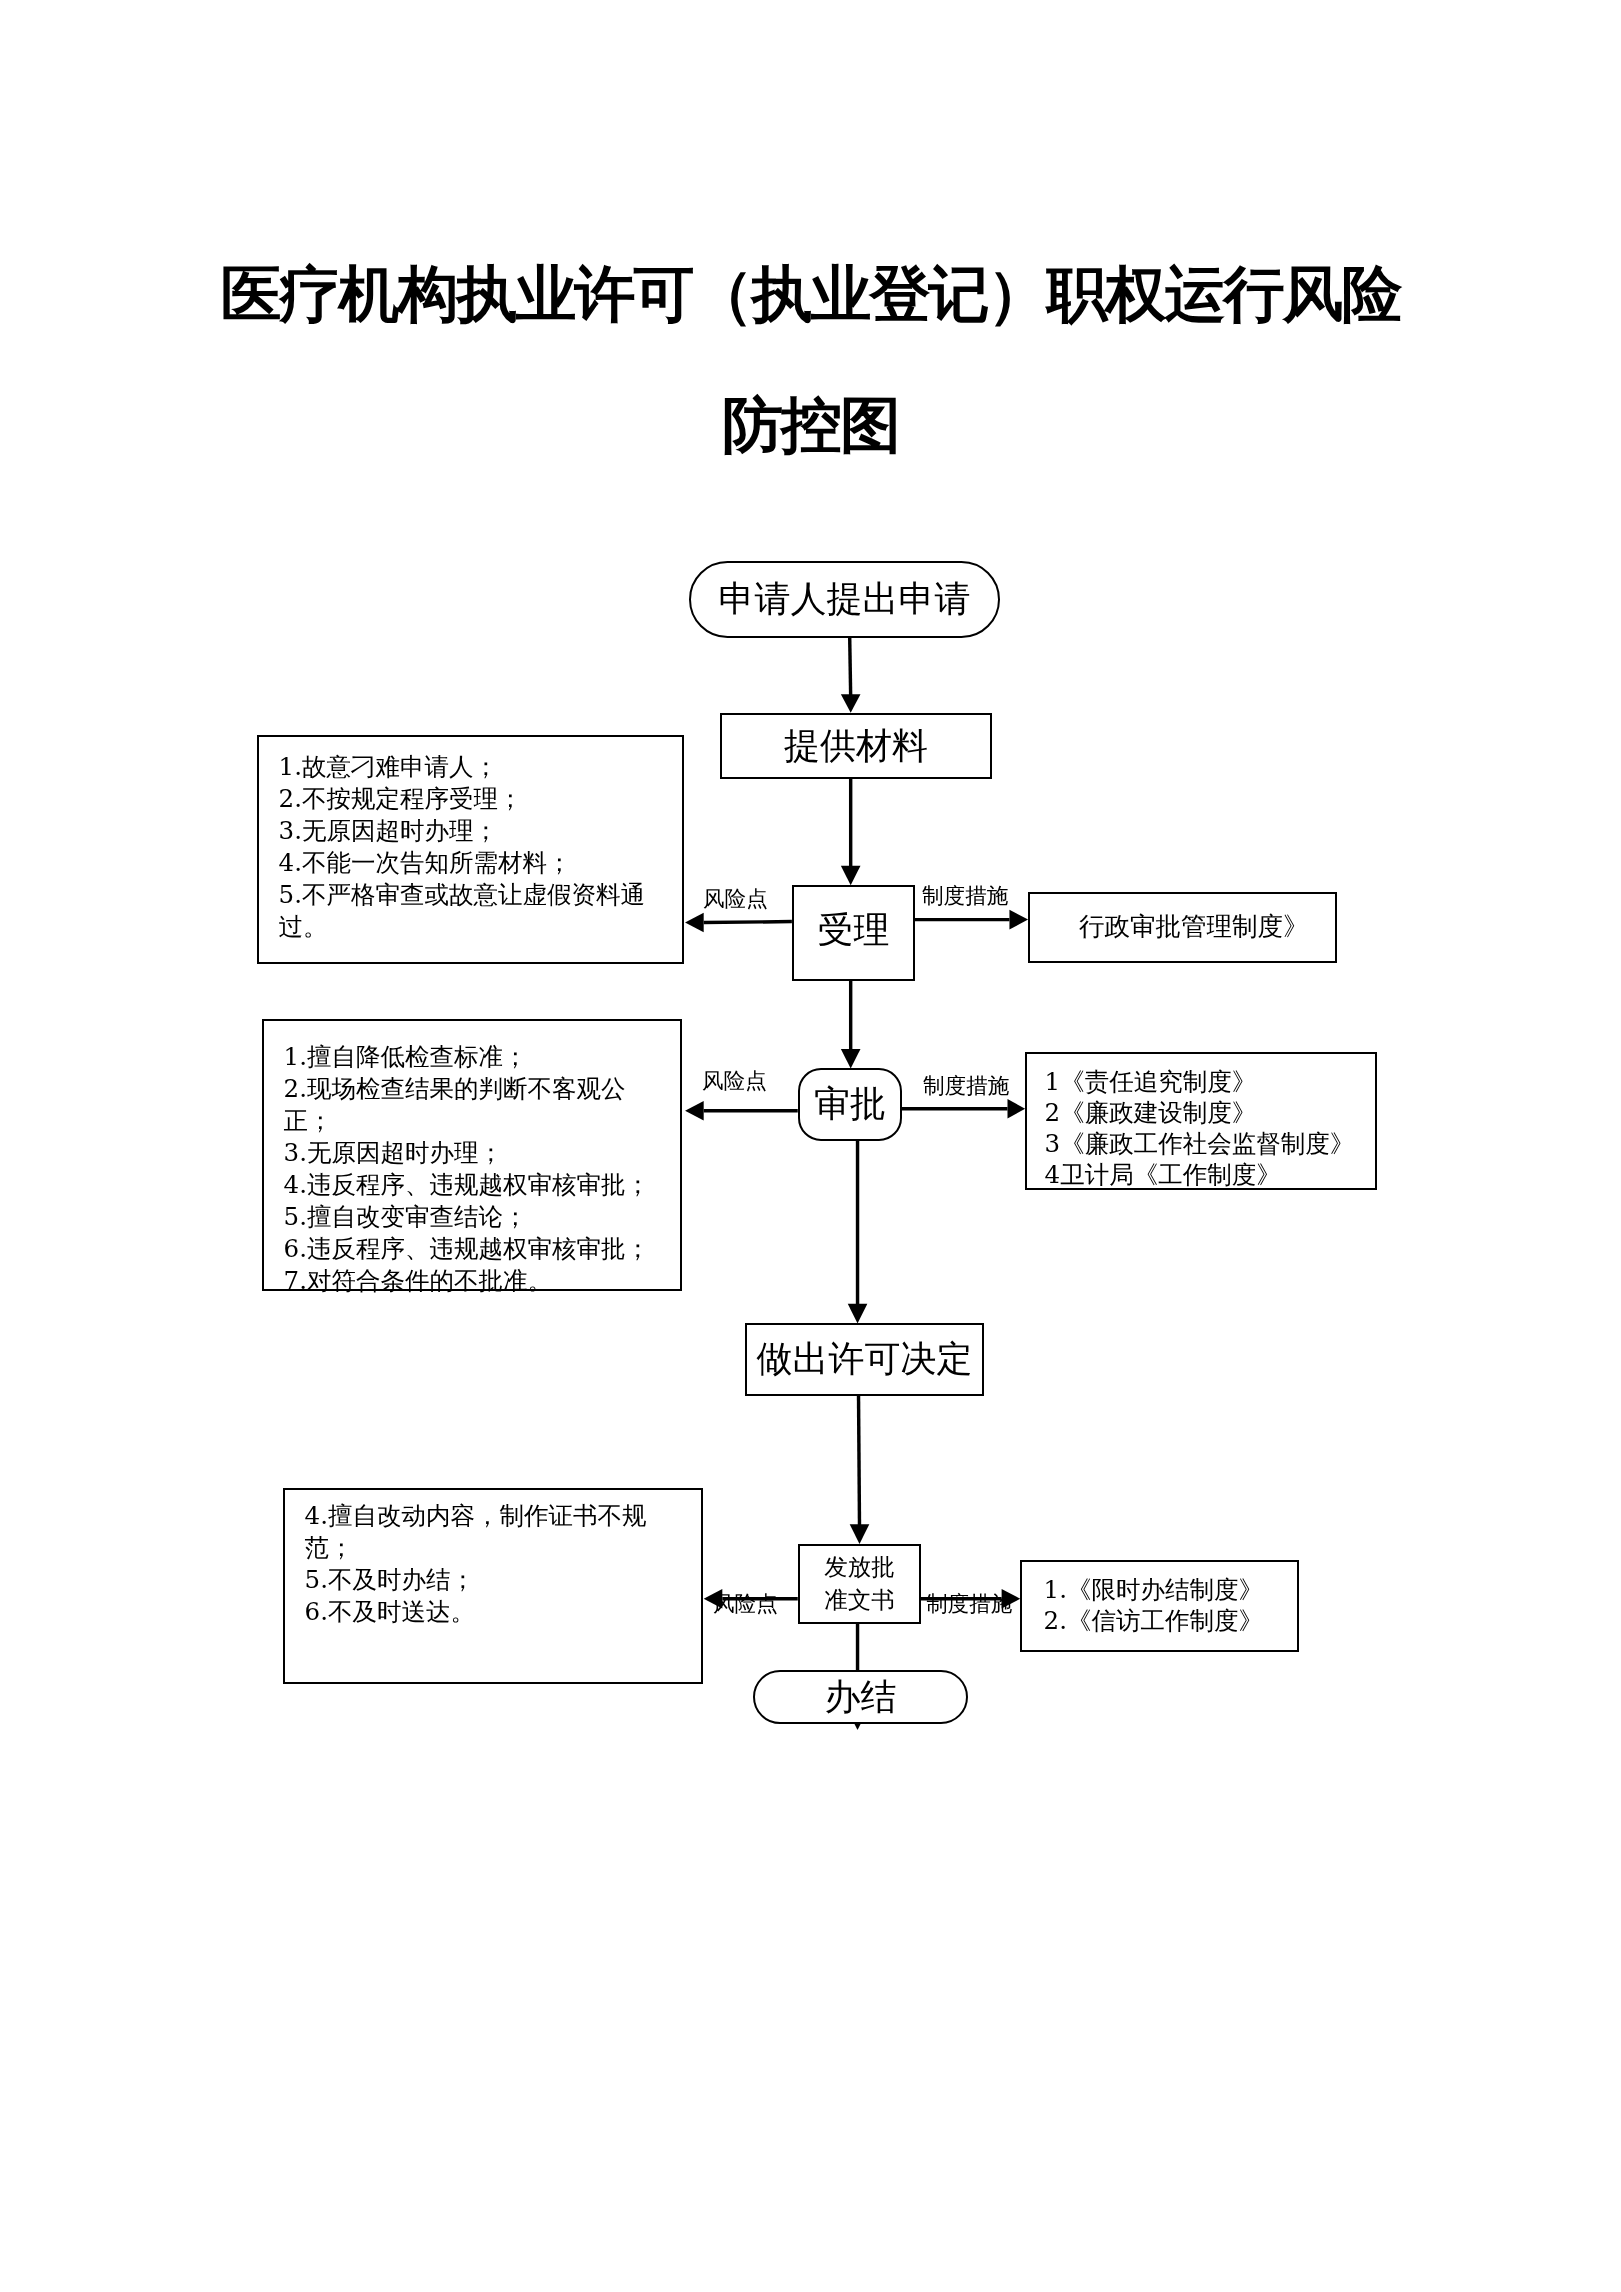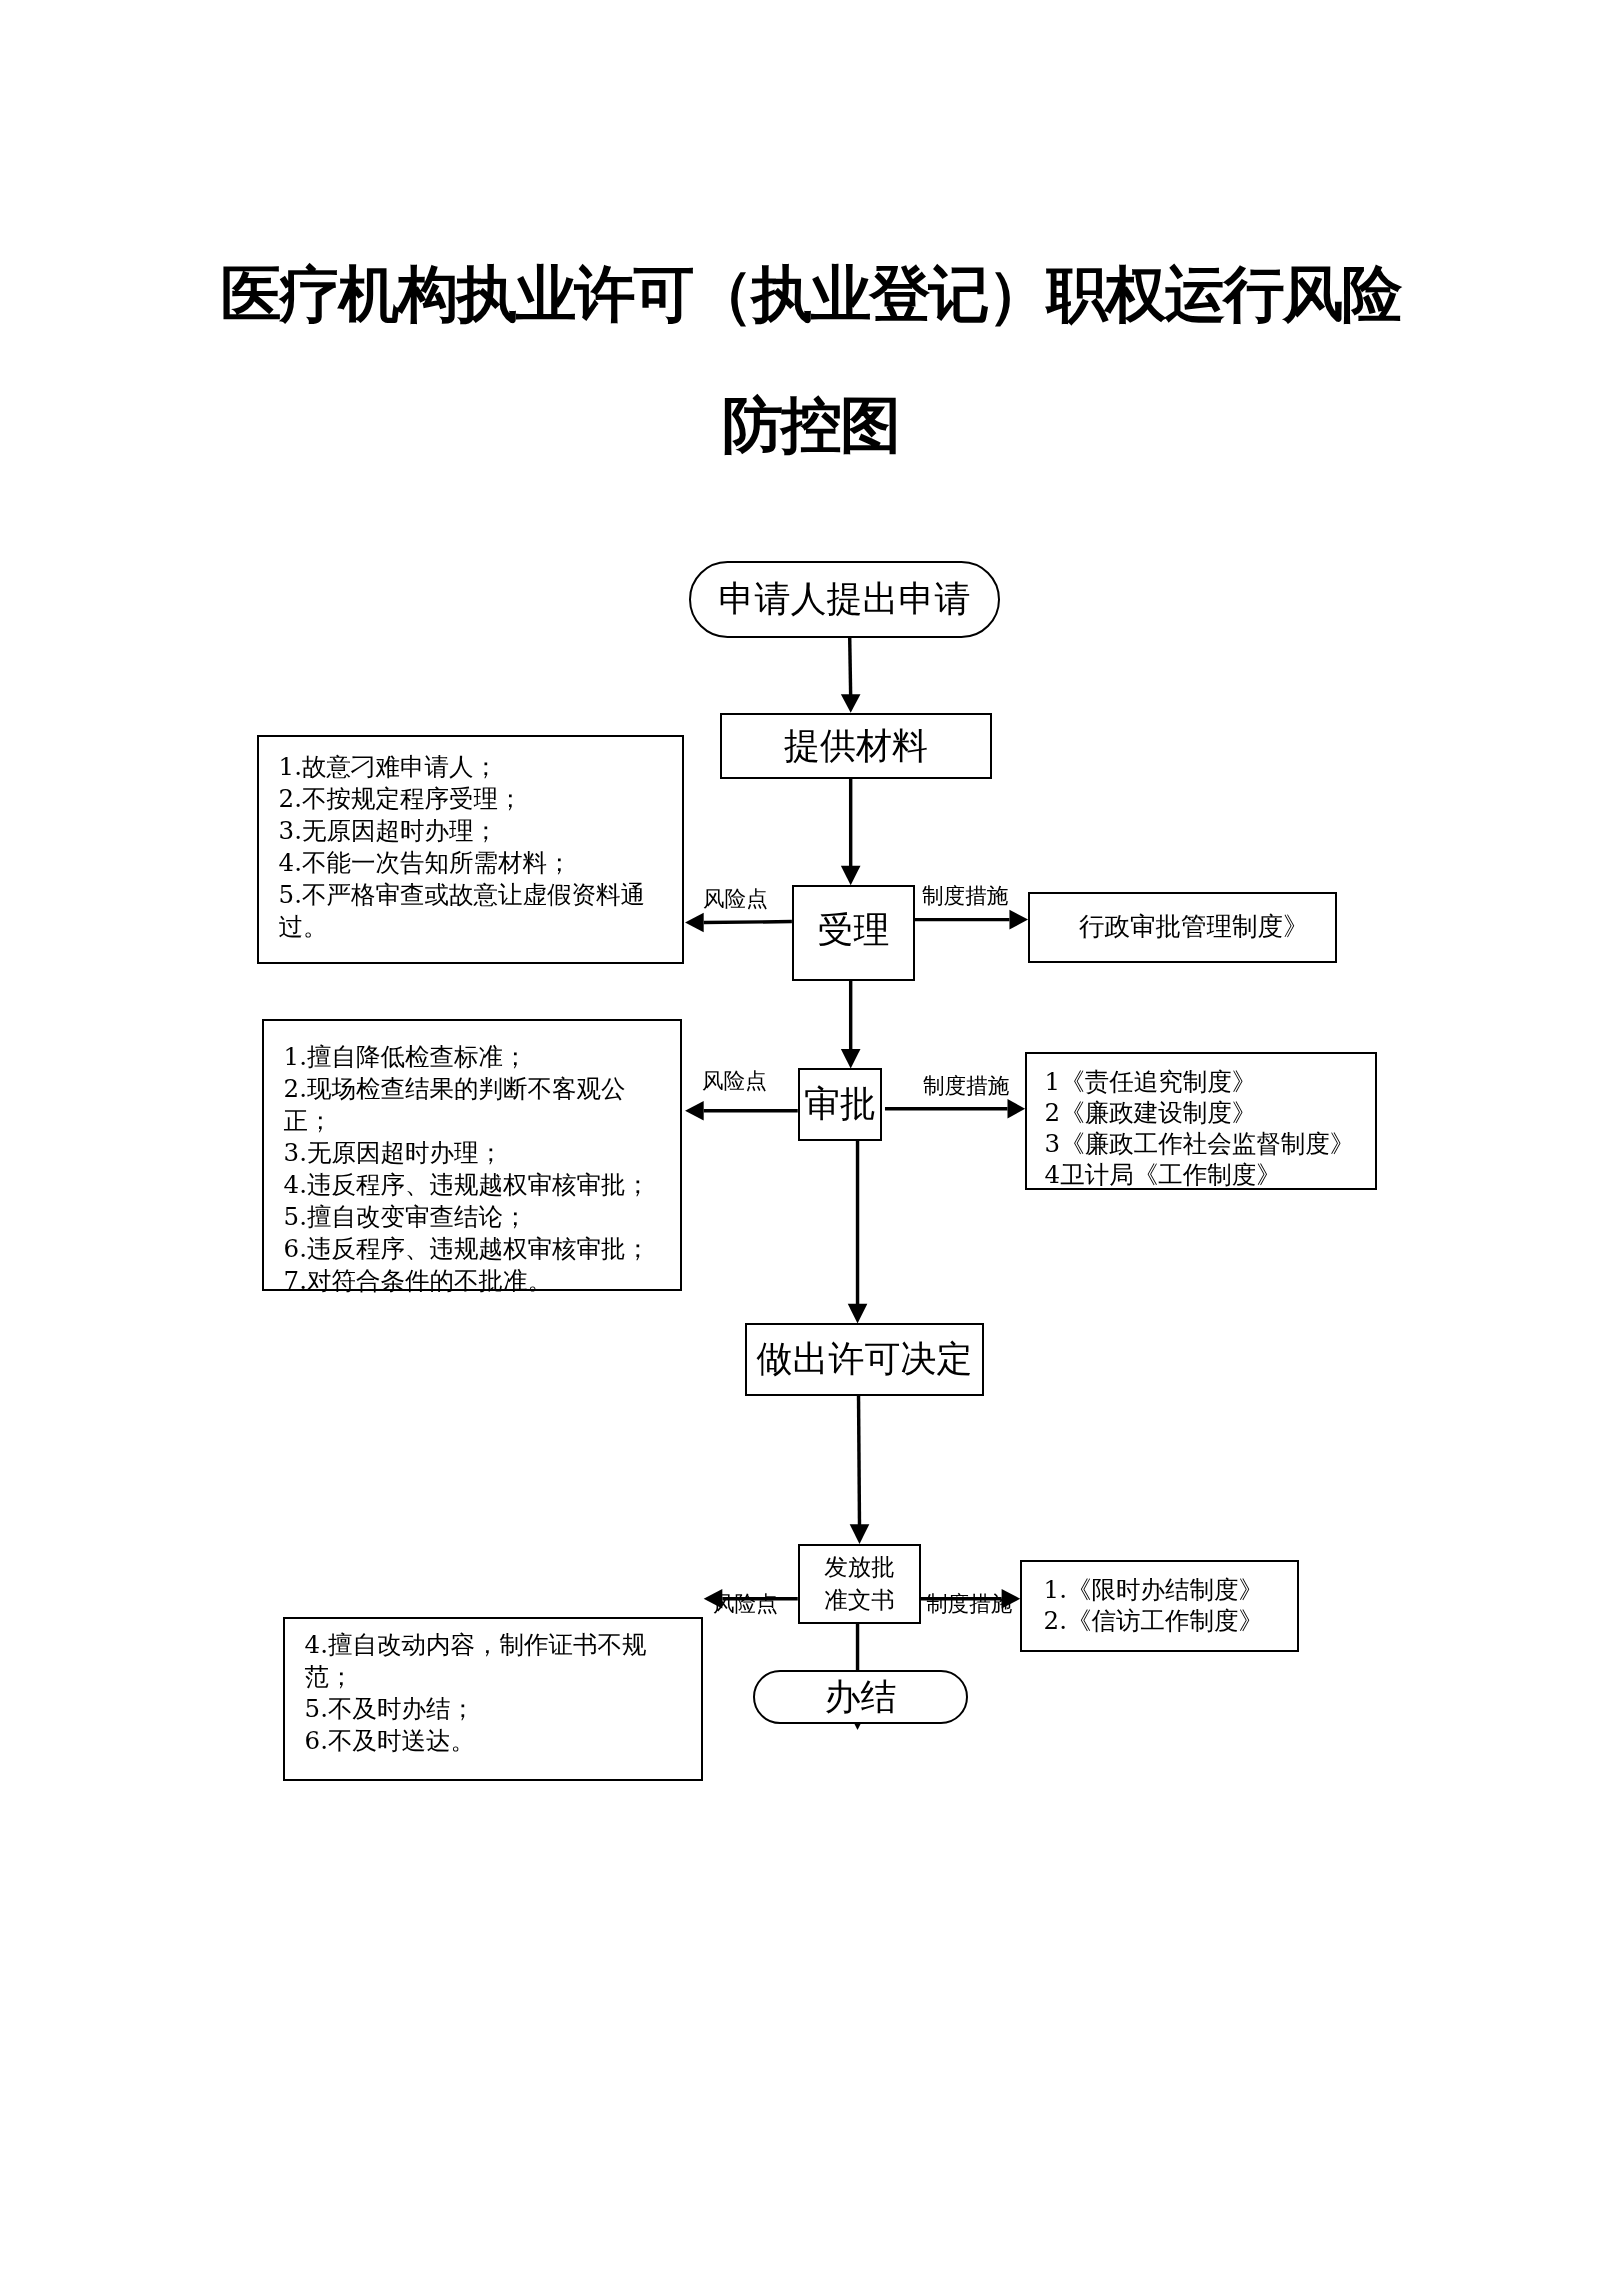--- a/index.html
+++ b/index.html
@@ -77,21 +77,21 @@
 </div>
 
 <div class="node" style="left:720px;top:713px;width:272px;height:66px;">
   <span>提供材料</span>
 </div>
 
 <div class="node" style="left:792px;top:885px;width:123px;height:96px;font-family:Liberation Mono, monospace;">
   <span>受理</span>
 </div>
 
-<div class="node" style="left:798px;top:1068px;width:84px;height:73px;">
+<div class="node" style="left:798px;top:1068px;width:104px;height:73px;border-radius:23px;">
   <span>审批</span>
 </div>
 
 <div class="node" style="left:745px;top:1323px;width:239px;height:73px;">
   <span>做出许可决定</span>
 </div>
 
 <div class="node" style="left:798px;top:1544px;width:123px;height:80px;font-size:23.5px;line-height:33px;">
   <span style="display:block;width:78px;">发放批准文书</span>
 </div>
@@ -118,21 +118,21 @@
 <div class="listbox" style="left:262px;top:1019px;width:420px;height:272px;padding-top:20px;">
   <div>1.擅自降低检查标准；</div>
   <div>2.现场检查结果的判断不客观公正；</div>
   <div>3.无原因超时办理；</div>
   <div>4.违反程序、违规越权审核审批；</div>
   <div>5.擅自改变审查结论；</div>
   <div>6.违反程序、违规越权审核审批；</div>
   <div>7.对符合条件的不批准。</div>
 </div>
 
-<div class="listbox" style="left:283px;top:1617px;width:420px;height:164px;padding-top:9.8px;">
+<div class="listbox" style="left:283px;top:1488px;width:420px;height:196px;padding-top:9.8px;">
   <div>4.擅自改动内容，制作证书不规范；</div>
   <div>5.不及时办结；</div>
   <div>6.不及时送达。</div>
 </div>
 
 <div class="listbox" style="left:1028px;top:892px;width:309px;height:71px;padding:15.7px 0 0 49px;font-size:25.5px;">
   <div>行政审批管理制度》</div>
 </div>
 
 <div class="listbox" style="left:1025px;top:1052px;width:352px;height:138px;padding:11.8px 0 0 17.6px;font-size:24.5px;line-height:31px;">

